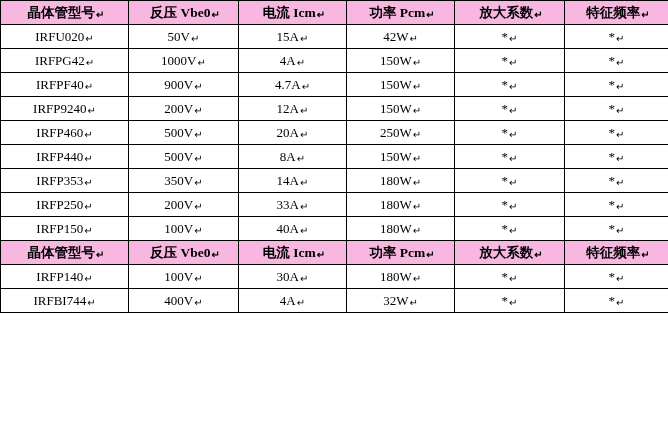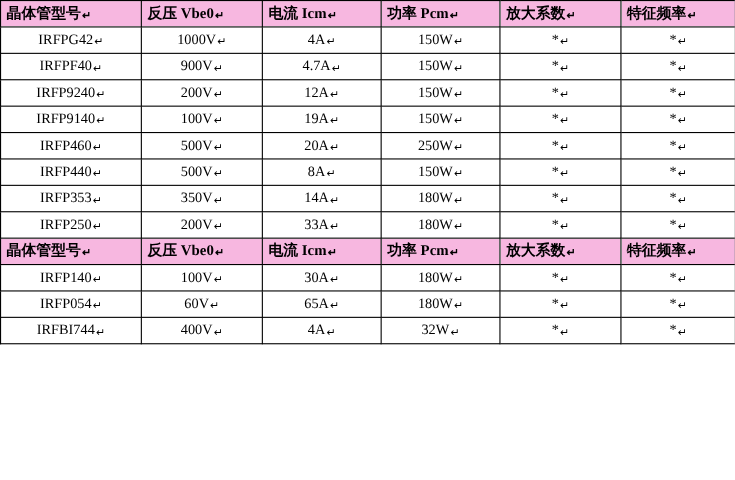--- a/index.html
+++ b/index.html
@@ -32,21 +32,21 @@
     line-height: 21px;
     color: #000000;
     text-align: center;
     vertical-align: middle;
     white-space: nowrap;
     overflow: hidden;
   }
   tr.header td {
     background: #f7b7e0;
     font-weight: bold;
-    text-align: left;
+    text-align: center;
     padding-left: 5px;
     font-size: 13.5px;
   }
   .pilcrow {
     font-size: 10px;
     color: #000000;
     display: inline-block;
     transform: translateY(1px);
     margin-left: 1px;
   }
@@ -77,47 +77,47 @@
     <tbody id="table-body">
         <tr class="header">
           <td><span class="cellwrap">晶体管型号</span><span class="pilcrow">↵</span></td>
           <td><span class="cellwrap">反压 Vbe0</span><span class="pilcrow">↵</span></td>
           <td><span class="cellwrap">电流 Icm</span><span class="pilcrow">↵</span></td>
           <td><span class="cellwrap">功率 Pcm</span><span class="pilcrow">↵</span></td>
           <td><span class="cellwrap">放大系数</span><span class="pilcrow">↵</span></td>
           <td><span class="cellwrap">特征频率</span><span class="pilcrow">↵</span></td>
         </tr>
         <tr class="data">
+          <td><span class="cellwrap">IRFU020</span><span class="pilcrow">↵</span></td>
+          <td><span class="cellwrap">50V</span><span class="pilcrow">↵</span></td>
+          <td><span class="cellwrap">15A</span><span class="pilcrow">↵</span></td>
+          <td><span class="cellwrap">42W</span><span class="pilcrow">↵</span></td>
+          <td><span class="cellwrap">*</span><span class="pilcrow">↵</span></td>
+          <td><span class="cellwrap">*</span><span class="pilcrow">↵</span></td>
+        </tr>
+        <tr class="data">
           <td><span class="cellwrap">IRFPG42</span><span class="pilcrow">↵</span></td>
           <td><span class="cellwrap">1000V</span><span class="pilcrow">↵</span></td>
           <td><span class="cellwrap">4A</span><span class="pilcrow">↵</span></td>
           <td><span class="cellwrap">150W</span><span class="pilcrow">↵</span></td>
           <td><span class="cellwrap">*</span><span class="pilcrow">↵</span></td>
           <td><span class="cellwrap">*</span><span class="pilcrow">↵</span></td>
         </tr>
         <tr class="data">
           <td><span class="cellwrap">IRFPF40</span><span class="pilcrow">↵</span></td>
           <td><span class="cellwrap">900V</span><span class="pilcrow">↵</span></td>
           <td><span class="cellwrap">4.7A</span><span class="pilcrow">↵</span></td>
           <td><span class="cellwrap">150W</span><span class="pilcrow">↵</span></td>
           <td><span class="cellwrap">*</span><span class="pilcrow">↵</span></td>
           <td><span class="cellwrap">*</span><span class="pilcrow">↵</span></td>
         </tr>
         <tr class="data">
           <td><span class="cellwrap">IRFP9240</span><span class="pilcrow">↵</span></td>
           <td><span class="cellwrap">200V</span><span class="pilcrow">↵</span></td>
           <td><span class="cellwrap">12A</span><span class="pilcrow">↵</span></td>
-          <td><span class="cellwrap">150W</span><span class="pilcrow">↵</span></td>
-          <td><span class="cellwrap">*</span><span class="pilcrow">↵</span></td>
-          <td><span class="cellwrap">*</span><span class="pilcrow">↵</span></td>
-        </tr>
-        <tr class="data">
-          <td><span class="cellwrap">IRFP9140</span><span class="pilcrow">↵</span></td>
-          <td><span class="cellwrap">100V</span><span class="pilcrow">↵</span></td>
-          <td><span class="cellwrap">19A</span><span class="pilcrow">↵</span></td>
           <td><span class="cellwrap">150W</span><span class="pilcrow">↵</span></td>
           <td><span class="cellwrap">*</span><span class="pilcrow">↵</span></td>
           <td><span class="cellwrap">*</span><span class="pilcrow">↵</span></td>
         </tr>
         <tr class="data">
           <td><span class="cellwrap">IRFP460</span><span class="pilcrow">↵</span></td>
           <td><span class="cellwrap">500V</span><span class="pilcrow">↵</span></td>
           <td><span class="cellwrap">20A</span><span class="pilcrow">↵</span></td>
           <td><span class="cellwrap">250W</span><span class="pilcrow">↵</span></td>
           <td><span class="cellwrap">*</span><span class="pilcrow">↵</span></td>
@@ -140,45 +140,45 @@
           <td><span class="cellwrap">*</span><span class="pilcrow">↵</span></td>
         </tr>
         <tr class="data">
           <td><span class="cellwrap">IRFP250</span><span class="pilcrow">↵</span></td>
           <td><span class="cellwrap">200V</span><span class="pilcrow">↵</span></td>
           <td><span class="cellwrap">33A</span><span class="pilcrow">↵</span></td>
           <td><span class="cellwrap">180W</span><span class="pilcrow">↵</span></td>
           <td><span class="cellwrap">*</span><span class="pilcrow">↵</span></td>
           <td><span class="cellwrap">*</span><span class="pilcrow">↵</span></td>
         </tr>
+        <tr class="data">
+          <td><span class="cellwrap">IRFP150</span><span class="pilcrow">↵</span></td>
+          <td><span class="cellwrap">100V</span><span class="pilcrow">↵</span></td>
+          <td><span class="cellwrap">40A</span><span class="pilcrow">↵</span></td>
+          <td><span class="cellwrap">180W</span><span class="pilcrow">↵</span></td>
+          <td><span class="cellwrap">*</span><span class="pilcrow">↵</span></td>
+          <td><span class="cellwrap">*</span><span class="pilcrow">↵</span></td>
+        </tr>
         <tr class="header">
           <td><span class="cellwrap">晶体管型号</span><span class="pilcrow">↵</span></td>
           <td><span class="cellwrap">反压 Vbe0</span><span class="pilcrow">↵</span></td>
           <td><span class="cellwrap">电流 Icm</span><span class="pilcrow">↵</span></td>
           <td><span class="cellwrap">功率 Pcm</span><span class="pilcrow">↵</span></td>
           <td><span class="cellwrap">放大系数</span><span class="pilcrow">↵</span></td>
           <td><span class="cellwrap">特征频率</span><span class="pilcrow">↵</span></td>
         </tr>
         <tr class="data">
           <td><span class="cellwrap">IRFP140</span><span class="pilcrow">↵</span></td>
           <td><span class="cellwrap">100V</span><span class="pilcrow">↵</span></td>
           <td><span class="cellwrap">30A</span><span class="pilcrow">↵</span></td>
           <td><span class="cellwrap">180W</span><span class="pilcrow">↵</span></td>
           <td><span class="cellwrap">*</span><span class="pilcrow">↵</span></td>
           <td><span class="cellwrap">*</span><span class="pilcrow">↵</span></td>
         </tr>
         <tr class="data">
-          <td><span class="cellwrap">IRFP054</span><span class="pilcrow">↵</span></td>
-          <td><span class="cellwrap">60V</span><span class="pilcrow">↵</span></td>
-          <td><span class="cellwrap">65A</span><span class="pilcrow">↵</span></td>
-          <td><span class="cellwrap">180W</span><span class="pilcrow">↵</span></td>
-          <td><span class="cellwrap">*</span><span class="pilcrow">↵</span></td>
-          <td><span class="cellwrap">*</span><span class="pilcrow">↵</span></td>
-        </tr>
-        <tr class="data">
           <td><span class="cellwrap">IRFBI744</span><span class="pilcrow">↵</span></td>
           <td><span class="cellwrap">400V</span><span class="pilcrow">↵</span></td>
           <td><span class="cellwrap">4A</span><span class="pilcrow">↵</span></td>
           <td><span class="cellwrap">32W</span><span class="pilcrow">↵</span></td>
           <td><span class="cellwrap">*</span><span class="pilcrow">↵</span></td>
           <td><span class="cellwrap">*</span><span class="pilcrow">↵</span></td>
         </tr>
       </tbody>
   </table>
 </div>

